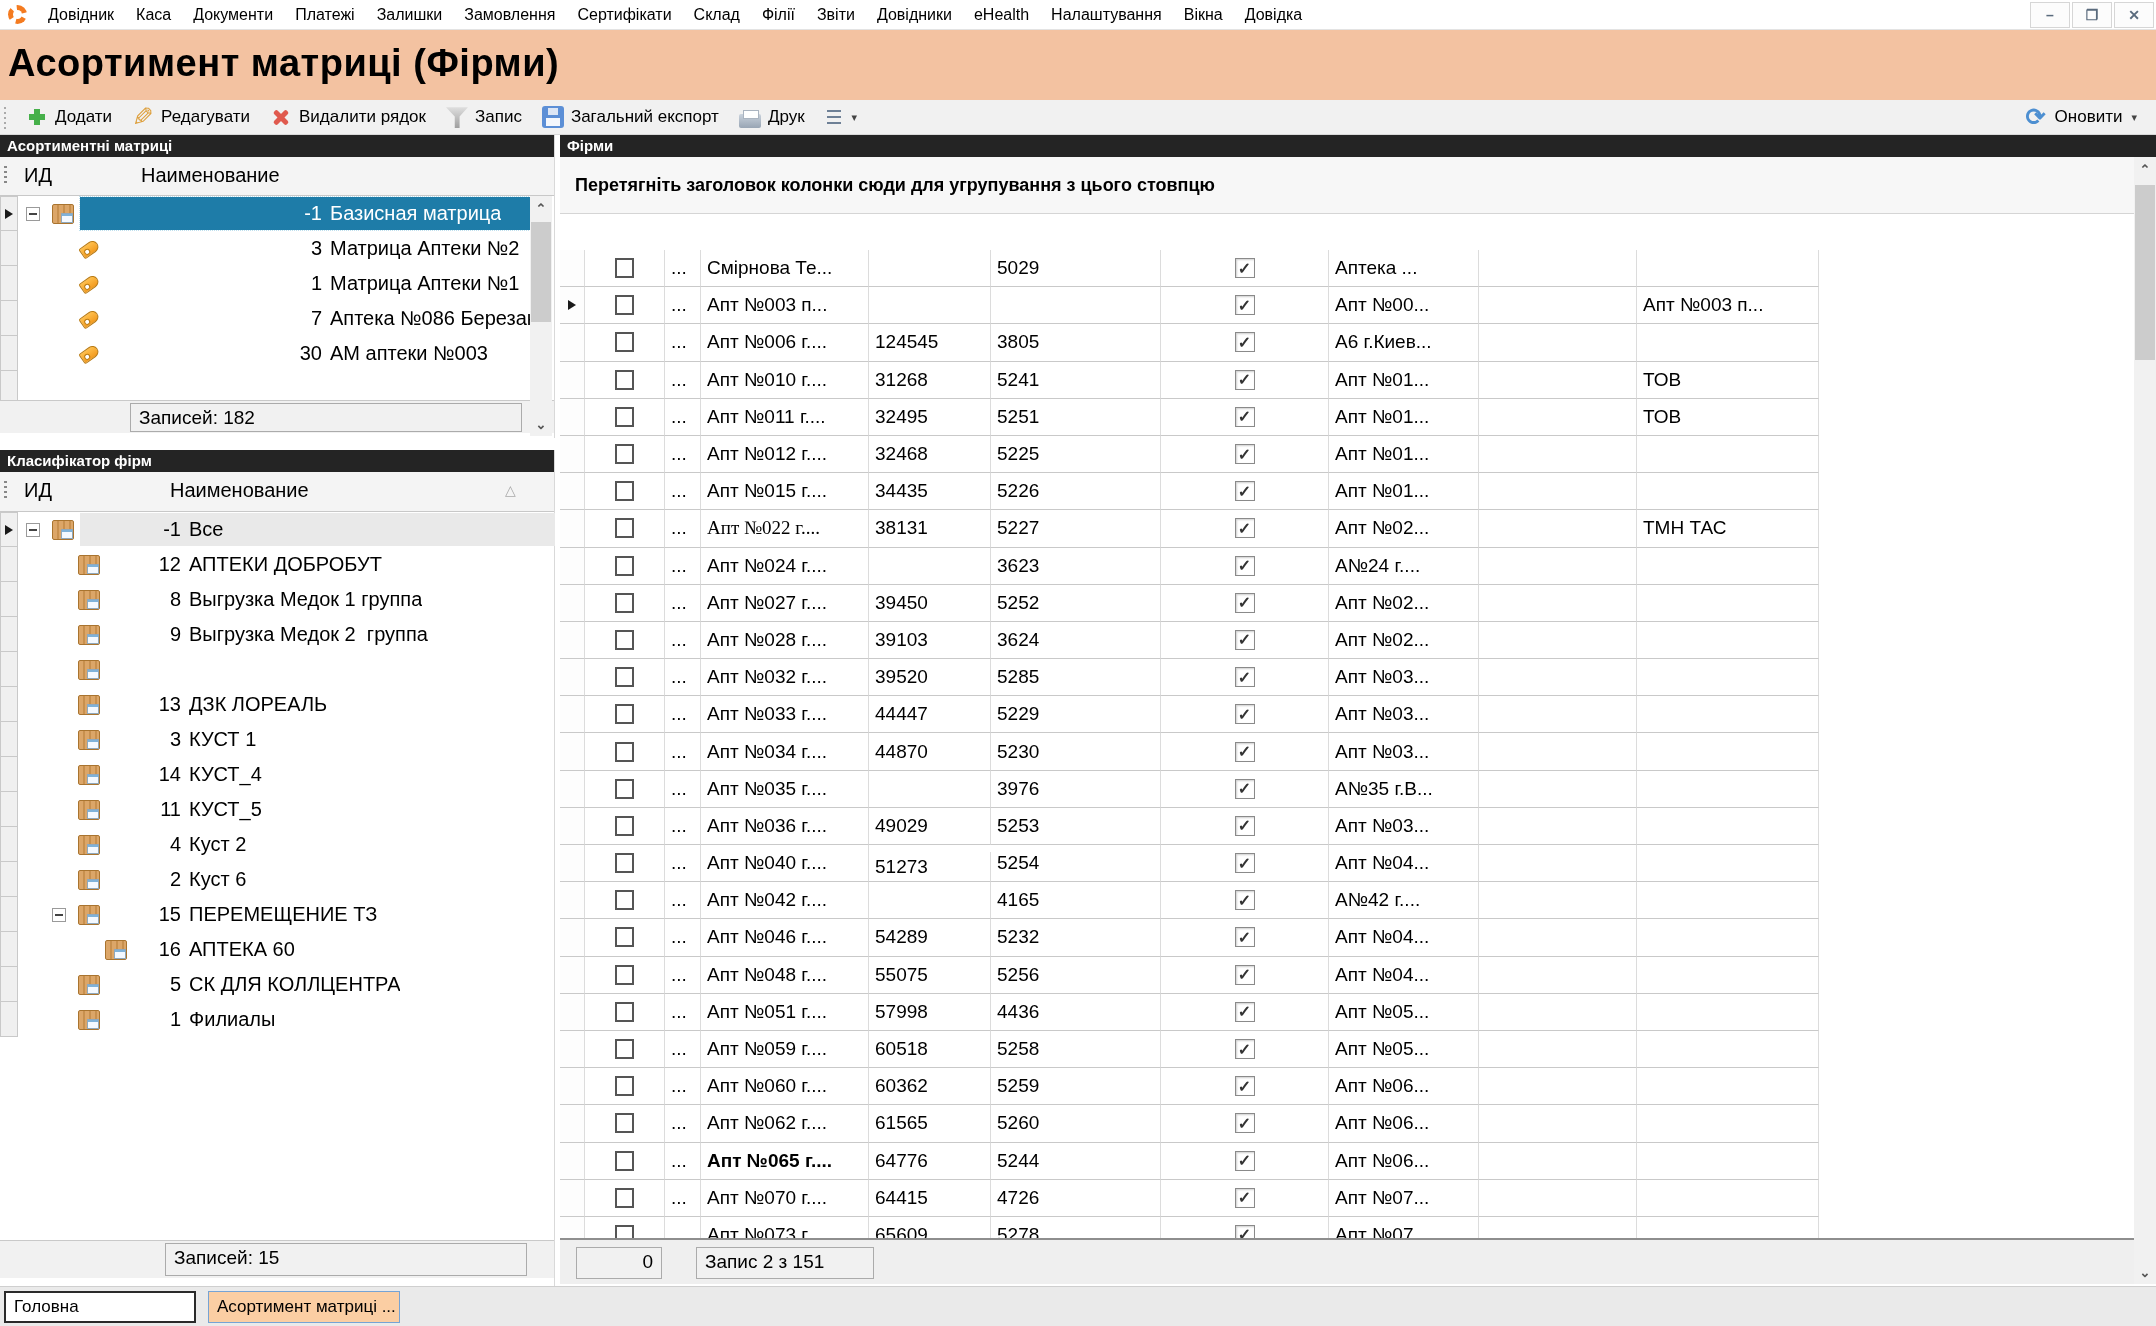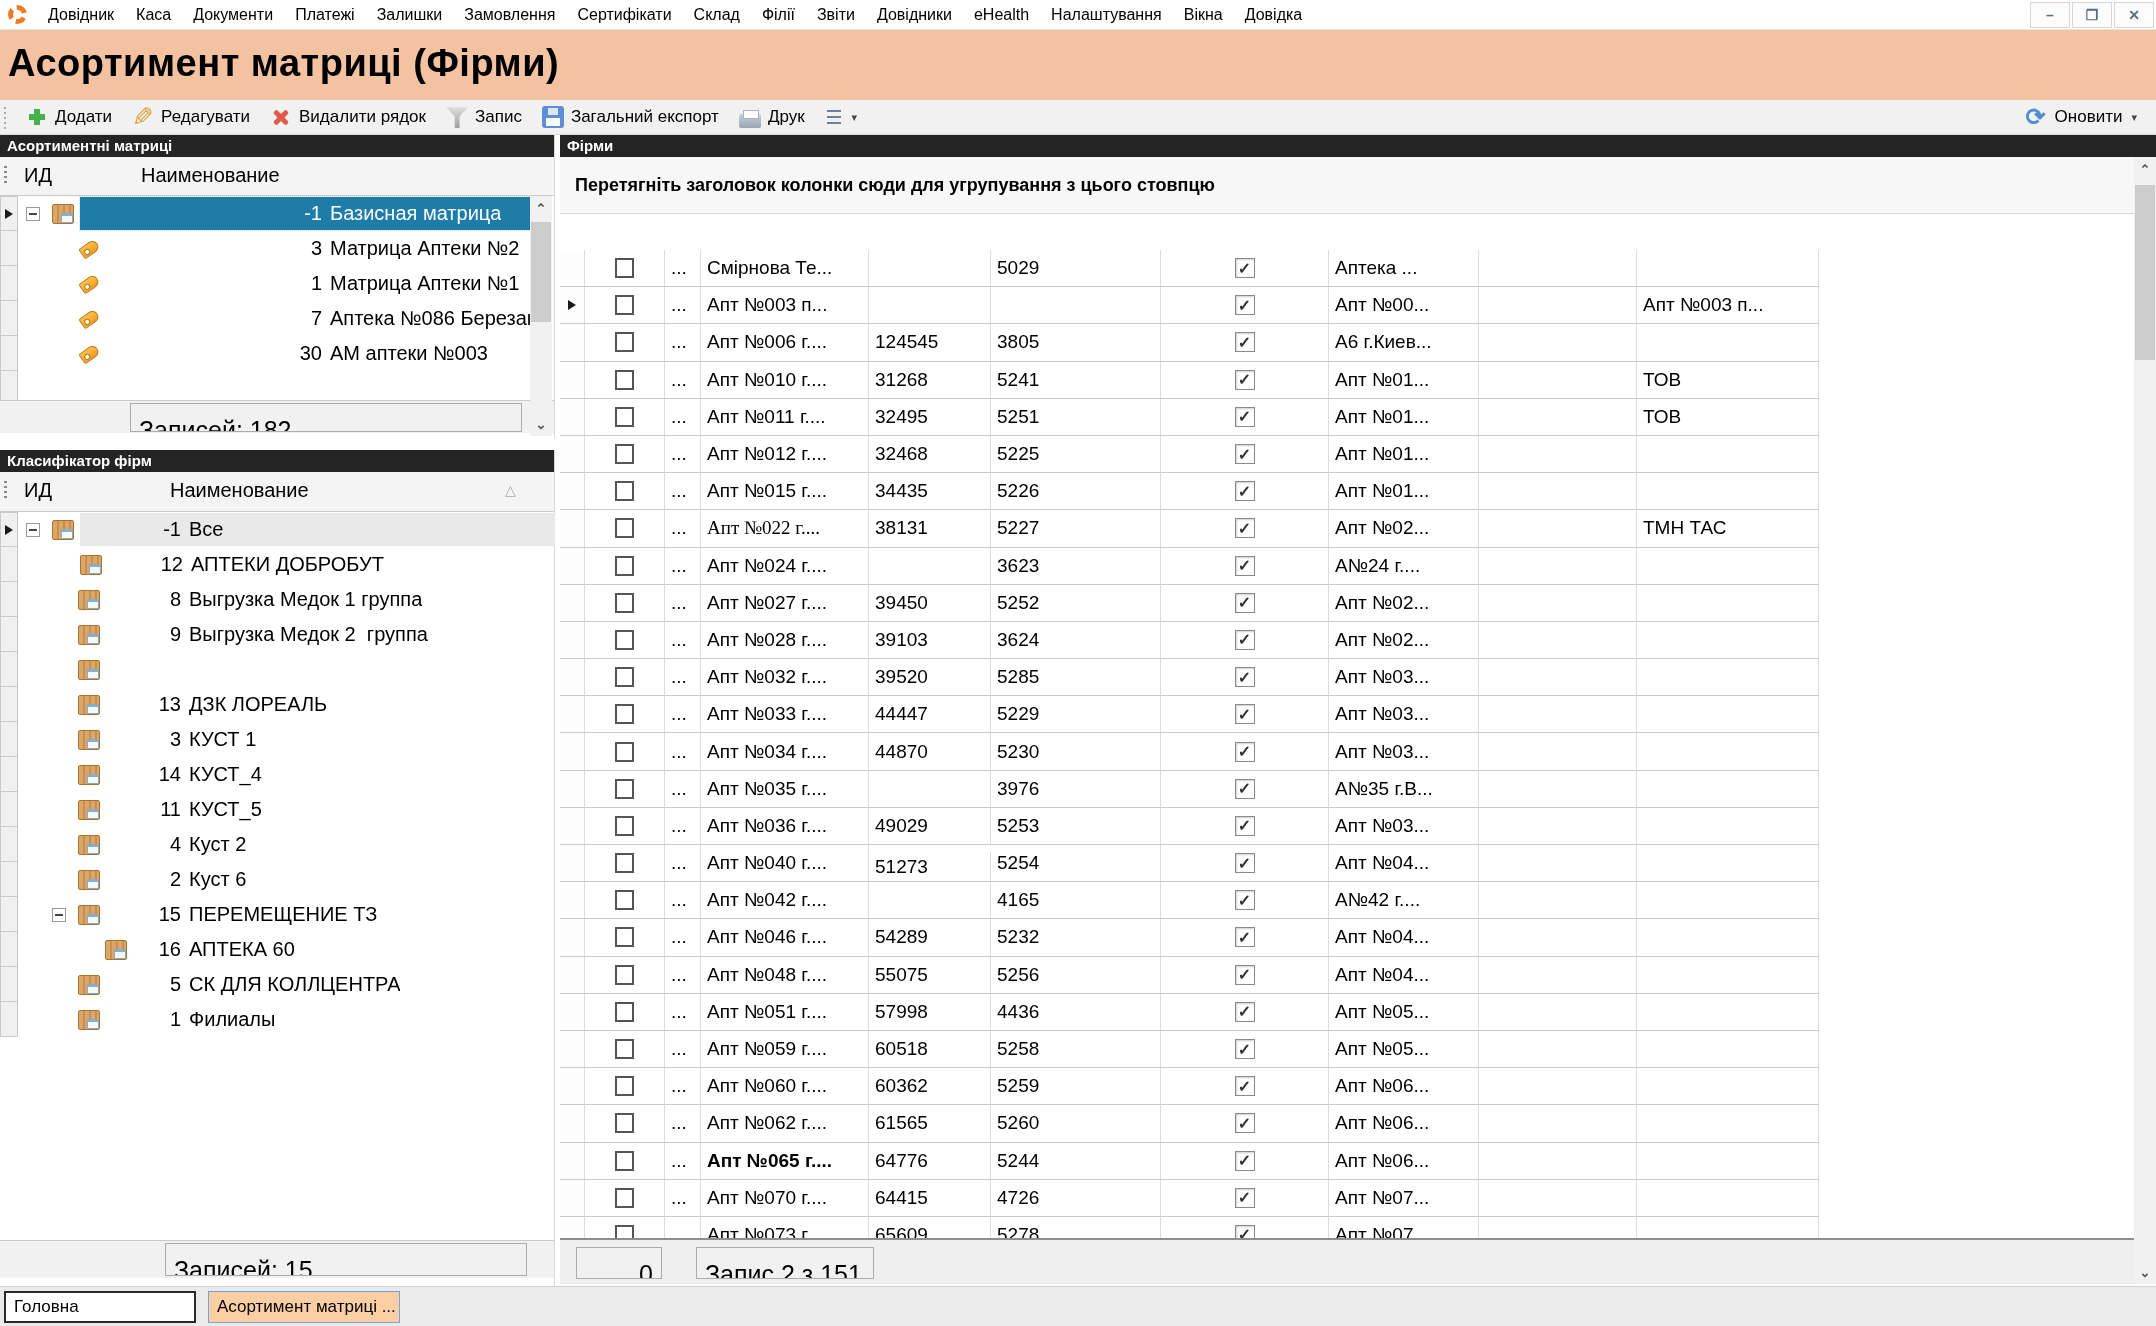--- a/index.html
+++ b/index.html
@@ -62,22 +62,22 @@
   
   .bar-dark { background:#242424; color:#fff; font-weight:bold; font-size:15px;
               padding:2px 7px; height:22px; }
 
   
   .colhdr { position:relative; background:#F4F4F4; border-bottom:1px solid #C8C8C8;
             font-size:20px; }
   .grip { position:absolute; left:4px; top:8px; width:8px; height:18px;
           background-image:repeating-linear-gradient(0deg,#888 0 2px,transparent 2px 5px);
           background-size:3px 100%, 3px 100%; background-position:0 0,5px 0; background-repeat:repeat-y; }
-  .sunken { background:#F1F1F1; border:1px solid #ABABAB; font-size:25px;
-            padding:12px 8px; white-space:nowrap; overflow:hidden; }
+  .sunken { background:#F1F1F1; border:1px solid #ABABAB; font-size:19px;
+            padding:3px 8px; white-space:nowrap; overflow:hidden; }
 
   
   .panel { position:absolute; background:#fff; }
   #panel-matrices  { left:0; top:135px; width:555px; height:303px; border-right:1px solid #D9D9D9; }
   #panel-classifier{ left:0; top:450px; width:555px; height:836px; border-right:1px solid #D9D9D9; }
   .ch-id   { position:absolute; left:24px; top:7px; }
   .ch-name { position:absolute; left:141px; top:7px; }
   #panel-classifier .ch-name { left:170px; }
   .sortglyph { position:absolute; left:505px; top:10px; font-size:14px; color:#A8A8A8; }
   .tree-wrap { position:absolute; left:0; overflow:hidden; }
@@ -349,21 +349,21 @@
       </div>
     <div class="rows">
         <div class="tree-row" style="padding-left: 8px;">
           <span class="expander"></span>
           <span class="t-ico t-crate"></span>
           <span class="hl sel2">
             <span class="tid" style="width: 101px;">-1</span>
             <span class="tname">Все</span>
           </span>
         </div>
-        <div class="tree-row" style=" margin-left: 36px;">
+        <div class="tree-row" style="padding-left: 34px;">
           <span class="expander hidden"></span>
           <span class="t-ico t-crate"></span>
           <span class="hl">
             <span class="tid" style="width: 75px;">12</span>
             <span class="tname">АПТЕКИ ДОБРОБУТ</span>
           </span>
         </div>
         <div class="tree-row" style="padding-left: 34px;">
           <span class="expander hidden"></span>
           <span class="t-ico t-crate"></span>

